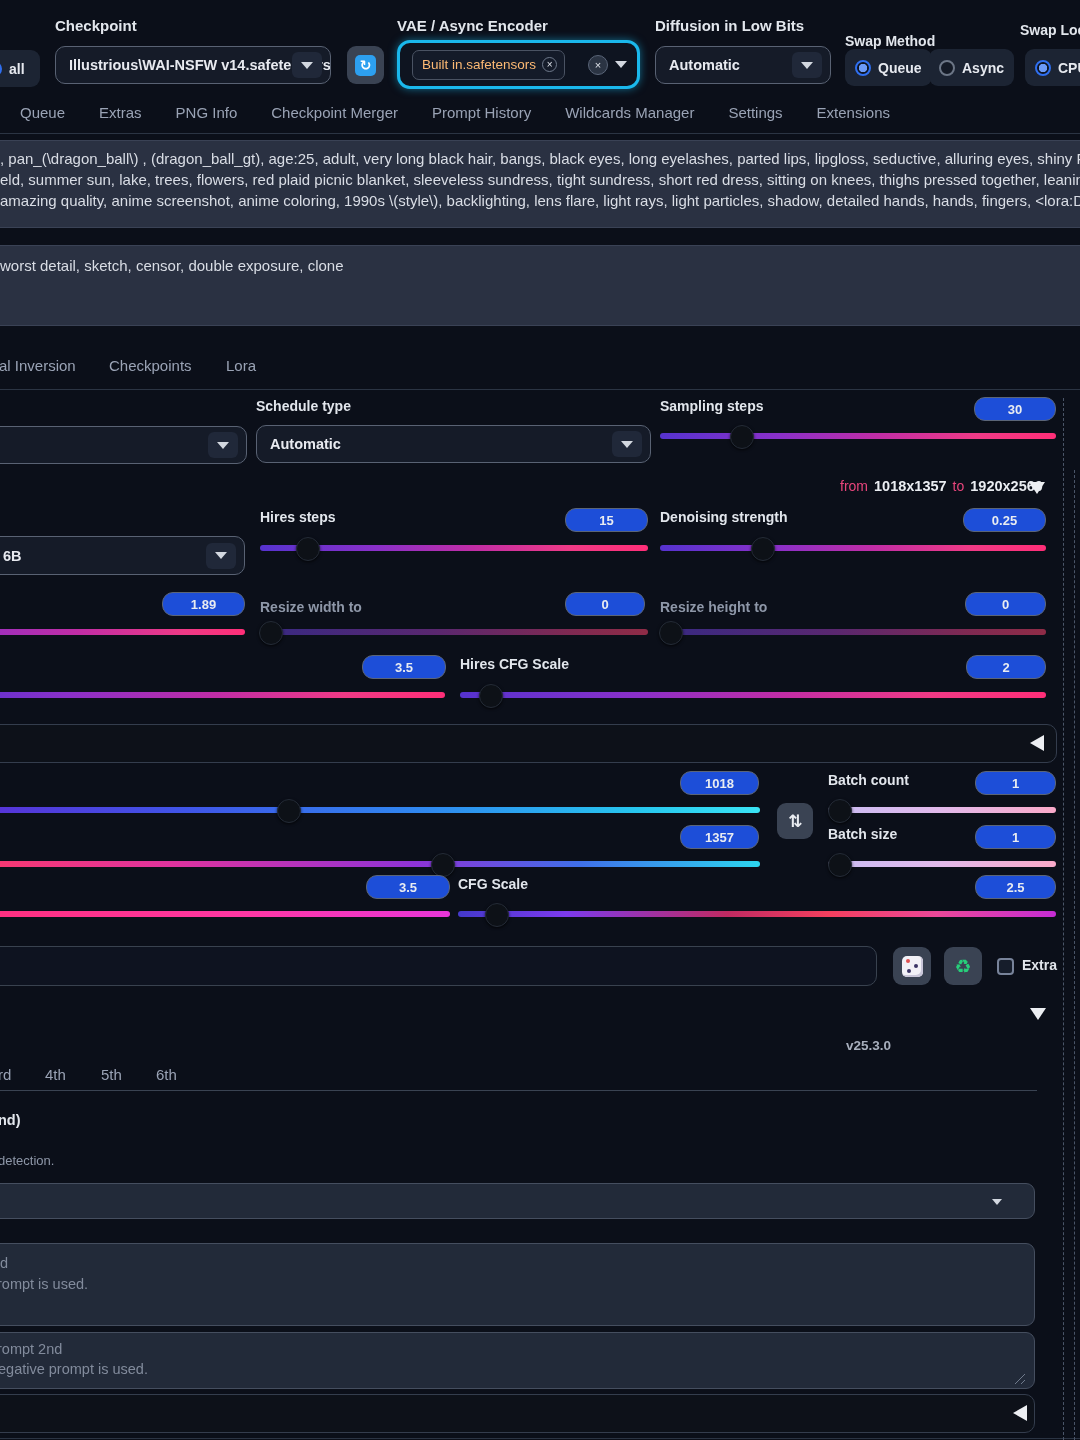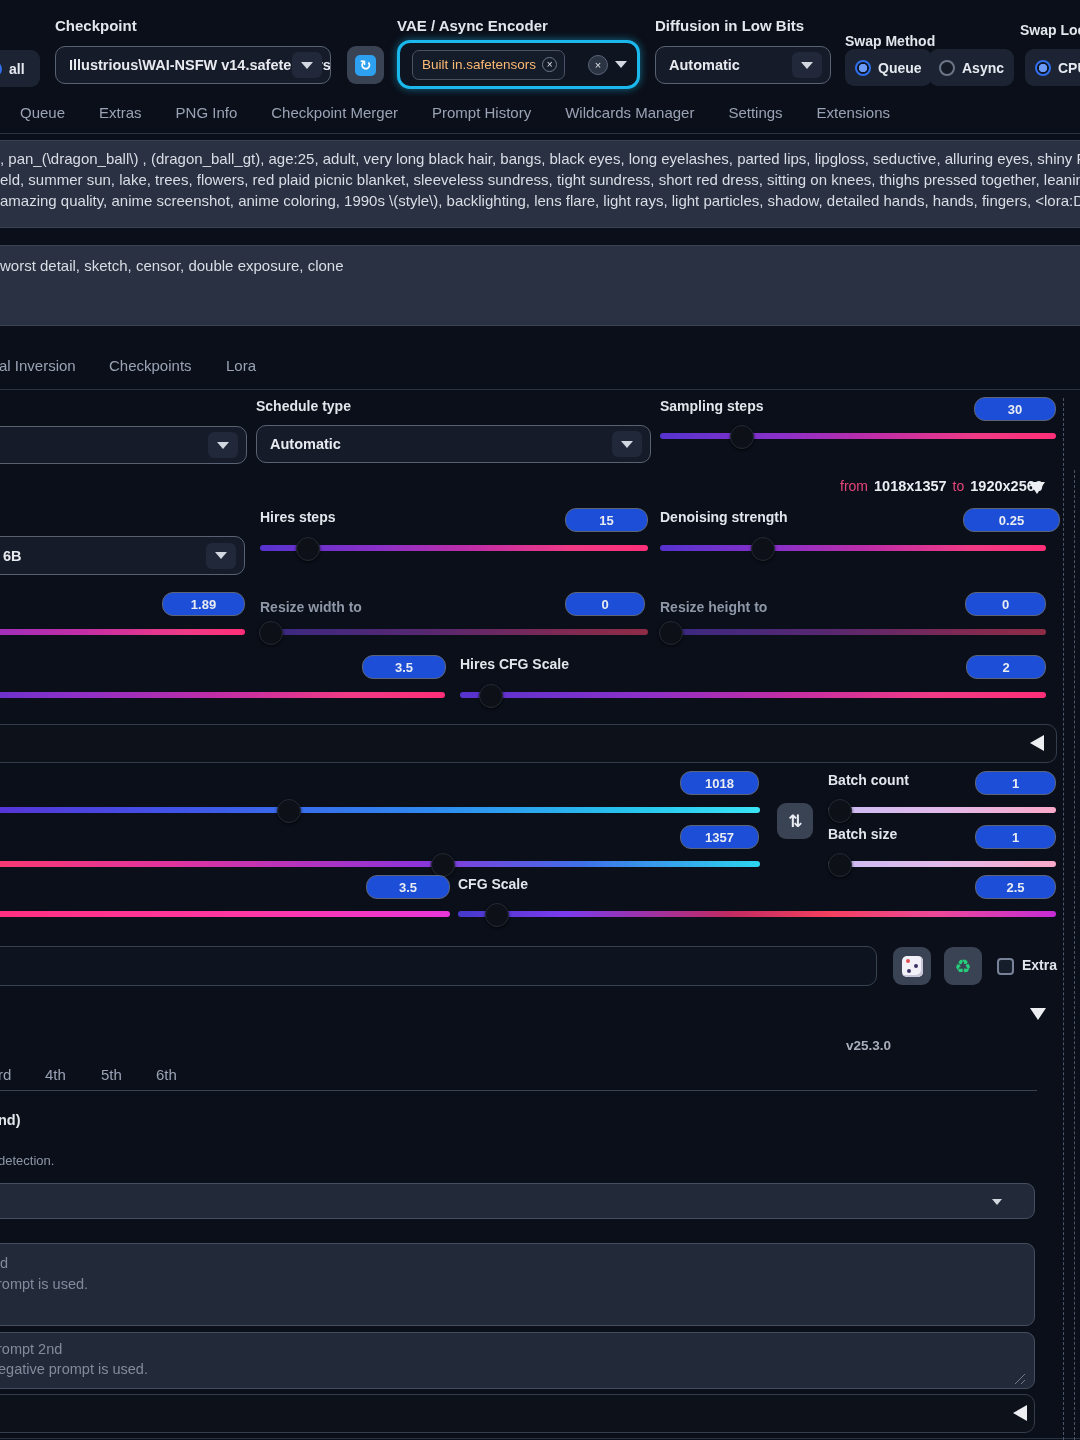--- a/index.html
+++ b/index.html
@@ -163,21 +163,21 @@
     <span class="hires-val">1920x2560</span>
   </div>
   <span class="tri-down" style="left:1029px;top:482px;"></span>
 
   <span class="lbl" style="left:260px;top:509px;">Hires steps</span>
   <div class="valbox" style="left:565px;top:508px;width:83px;">15</div>
   <div class="track" style="left:260px;top:545px;width:388px;background:linear-gradient(90deg,#5633cf 0%,#8a30c9 30%,#c12da6 55%,#ef3a86 80%,#ff2e78 100%);"></div>
   <div class="knob" style="left:296px;top:537px;"></div>
 
   <span class="lbl" style="left:660px;top:509px;text-align:right;">Denoising strength</span>
-  <div class="valbox" style="left:963px;top:508px;width:97px;">0.25</div>
+  <div class="valbox" style="left:963px;top:508px;width:83px;">0.25</div>
   <div class="track" style="left:660px;top:545px;width:386px;background:linear-gradient(90deg,#5633cf 0%,#8a30c9 30%,#c12da6 55%,#ef3a86 80%,#ff2e78 100%);"></div>
   <div class="knob" style="left:751px;top:537px;"></div>
 
   <div class="dd" style="left:-60px;top:536px;width:305px;height:39px;">
     <span class="txt" style="padding-left:62px;">6B</span>
     <span class="caret-chip">
         <span class="caret"></span>
       </span>
   </div>
   <div class="valbox" style="left:162px;top:592px;width:83px;">1.89</div>

